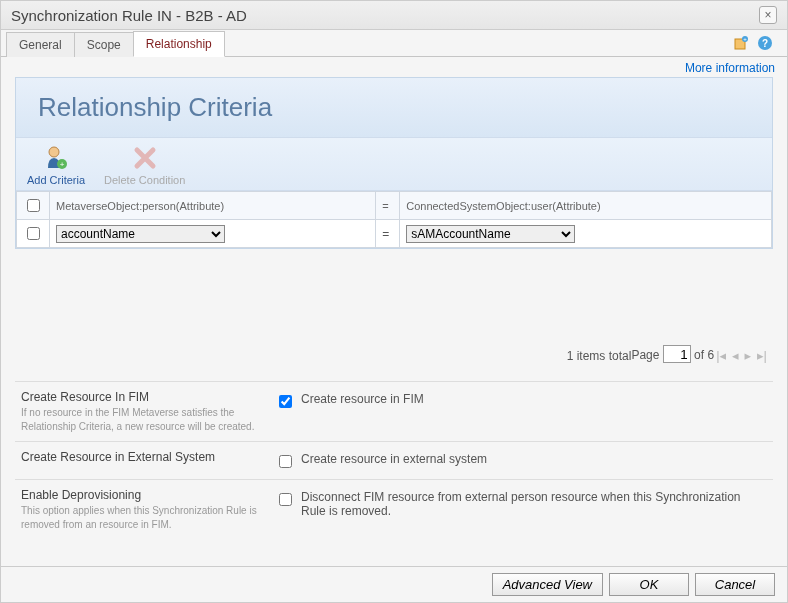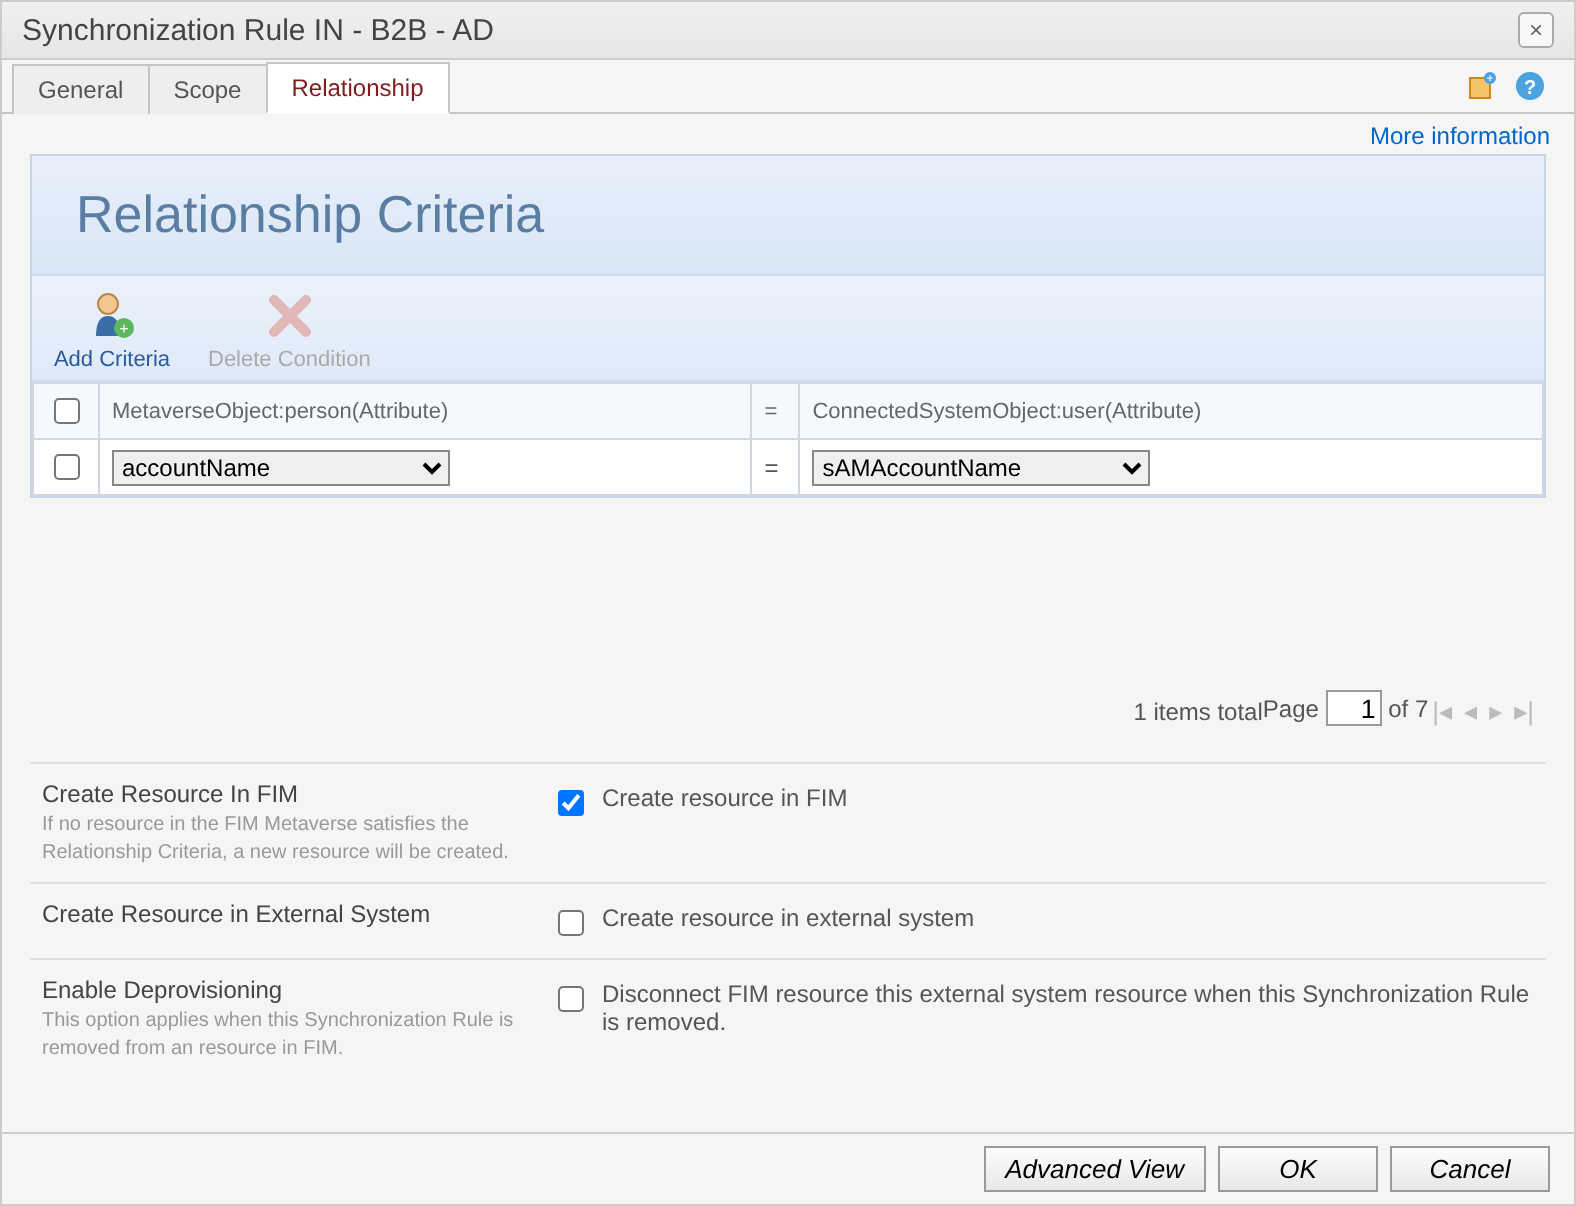--- a/index.html
+++ b/index.html
@@ -137,21 +137,21 @@
     </tr>
   </tbody>
     </table>
 </div>
 
 <div class="pager">
   <span>1 items total</span>
   <span>
     <span>Page</span>
     <input type="text" value="1" style="">
-    <span>of 7</span>
+    <span>of 6</span>
   </span>
   <span class="nav">
     <span>|◂</span>
     <span>◂</span>
     <span>▸</span>
     <span>▸|</span>
   </span>
 </div>
 
 <div class="options">
@@ -174,21 +174,21 @@
       <label>Create resource in external system</label>
     </div>
   </div>
   <div class="opt-row" style="border-bottom:none;">
     <div class="opt-left">
       <div class="opt-title">Enable Deprovisioning</div>
       <div class="opt-desc">This option applies when this Synchronization Rule is removed from an resource in FIM.</div>
     </div>
     <div class="opt-right">
       <input type="checkbox" style="">
-      <label>Disconnect FIM resource this external system resource when this Synchronization Rule is removed.</label>
+      <label>Disconnect FIM resource from external person resource when this Synchronization Rule is removed.</label>
     </div>
   </div>
 </div>
 
 <div class="footer">
   <button>Advanced View</button>
   <button>OK</button>
   <button>Cancel</button>
 </div>
 

